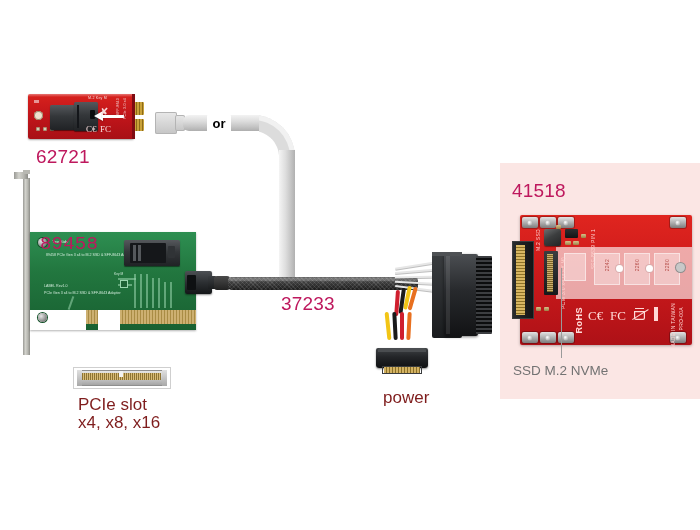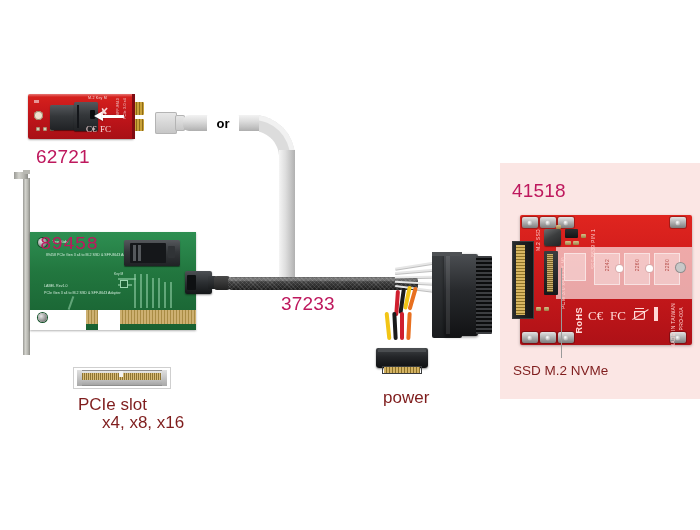--- a/index.html
+++ b/index.html
@@ -9,21 +9,21 @@
     overflow:hidden;position:relative;
   }
   #stage{position:absolute;left:0;top:0;width:700px;height:530px;}
   .abs{position:absolute;}
 
   
   .partlabel{
     font-size:19px;color:#be185d;letter-spacing:.2px;white-space:nowrap;
   }
   .bigcap{font-size:17px;color:#7f1d1d;white-space:nowrap;line-height:1.15;}
-  .ghost{font-size:13.5px;color:#7f1d1d;white-space:nowrap;text-align:right;}
+  .ghost{font-size:13.5px;color:#737373;white-space:nowrap;text-align:right;}
 
   
   .pinkpanel{background:#fbe6e4;}
 
   
   .m2card{
     background:linear-gradient(180deg,#d8221d 0%,#c1151a 48%,#a81016 100%);
     border-radius:2px;
     box-shadow:0 1px 2px rgba(0,0,0,.35);
     overflow:hidden;
@@ -235,21 +235,21 @@
 
     <div class="abs graycable" style="left:28px;top:11px;width:82px;height:16px;"></div>
 
     <div class="abs" style="left:104px;top:11px;width:36px;height:40px;overflow:hidden;">
       <div class="abs" style="left:-6px;top:0;width:42px;height:46px;border-top:16px solid #dcdcdc;border-right:16px solid #dcdcdc;border-radius:0 46px 0 0;box-sizing:border-box;"></div>
       <div class="abs" style="left:-6px;top:0px;width:42px;height:46px;border-top:5px solid #f4f4f4;border-right:5px solid #f4f4f4;border-radius:0 46px 0 0;box-sizing:border-box;opacity:.9;"></div>
     </div>
 
     <div class="abs graycableV" style="left:124px;top:46px;width:16px;height:140px;"></div>
 
-    <div class="abs ortag" style="left:52px;top:11px;width:32px;height:17px;">or</div>
+    <div class="abs ortag" style="left:52px;top:11px;width:24px;height:17px;">or</div>
   </div>
 
   <div class="abs" style="left:14px;top:170px;width:190px;height:185px;">
 
     <div class="abs" style="left:0;top:0;width:22px;height:185px;">
       <div class="abs bracket" style="left:9px;top:8px;width:7px;height:177px;"></div>
       <div class="abs bracket" style="left:0px;top:2px;width:14px;height:7px;"></div>
       <div class="abs" style="left:9px;top:0;width:7px;height:4px;background:#b8b8b2;"></div>
     </div>
 
@@ -294,21 +294,21 @@
   <div class="abs partlabel" style="left:40px;top:233px;font-family:Liberation Mono, monospace;">89458</div>
 
   <div class="abs slotbox" style="left:73px;top:367px;width:98px;height:22px;">
     <div class="abs slotbody" style="left:4px;top:3px;width:90px;height:16px;"></div>
     <div class="abs slotpins" style="left:8px;top:6px;width:80px;height:7px;"></div>
     <div class="abs" style="left:46px;top:4px;width:4px;height:6px;background:#f2f2f2;"></div>
     <div class="abs" style="left:4px;top:3px;width:5px;height:16px;background:linear-gradient(180deg,#e0e0e0,#a8a8a8);"></div>
     <div class="abs" style="left:89px;top:3px;width:5px;height:16px;background:linear-gradient(180deg,#e0e0e0,#a8a8a8);"></div>
   </div>
   <div class="abs bigcap" style="left:78px;top:395px;">PCIe slot</div>
-  <div class="abs bigcap" style="left:78px;top:413px;margin-left:24px;">x4, x8, x16</div>
+  <div class="abs bigcap" style="left:78px;top:413px;">x4, x8, x16</div>
 
   <div class="abs sff8643" style="left:185px;top:271px;width:27px;height:23px;"></div>
   <div class="abs" style="left:187px;top:275px;width:9px;height:15px;background:#0e1012;border-radius:1px;"></div>
   <div class="abs" style="left:208px;top:276px;width:8px;height:13px;background:linear-gradient(180deg,#3b3e41,#1b1d1f);border-radius:1px;"></div>
 
   <div class="abs braidboot" style="left:214px;top:276px;width:16px;height:14px;"></div>
   <div class="abs braid" style="left:228px;top:277px;width:190px;height:13px;"></div>
   <div class="abs" style="left:228px;top:278px;width:190px;height:3px;background:rgba(255,255,255,.16);border-radius:3px;"></div>
   <div class="abs partlabel" style="left:281px;top:293px;">37233</div>
 

